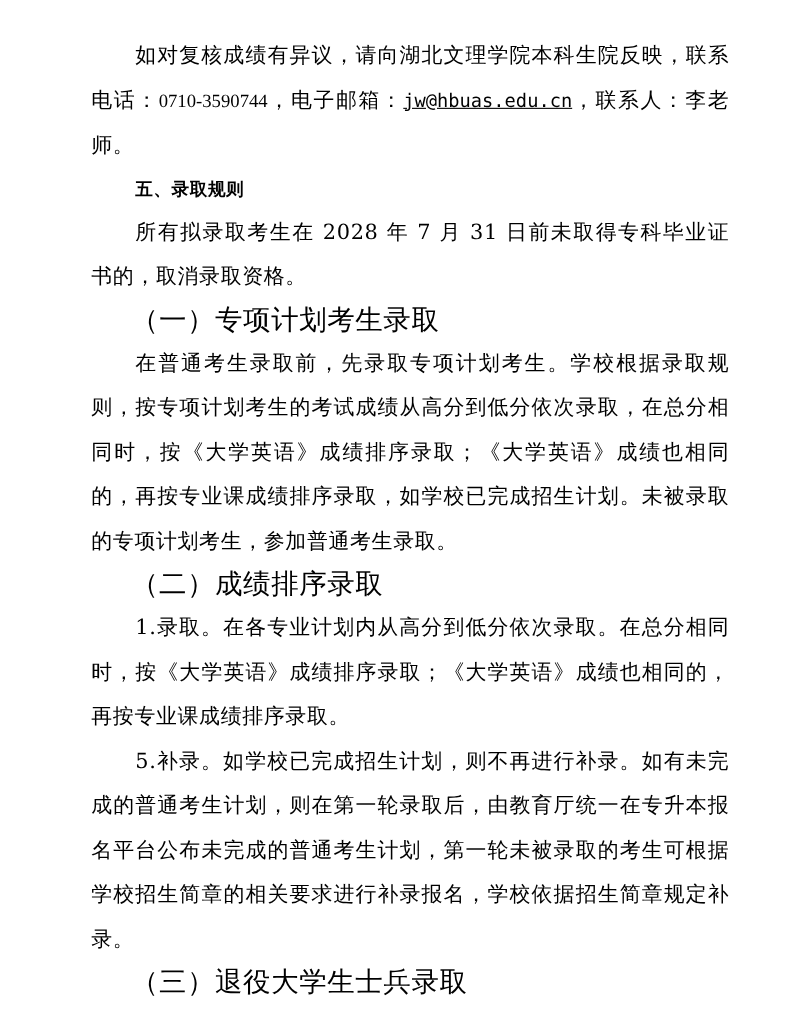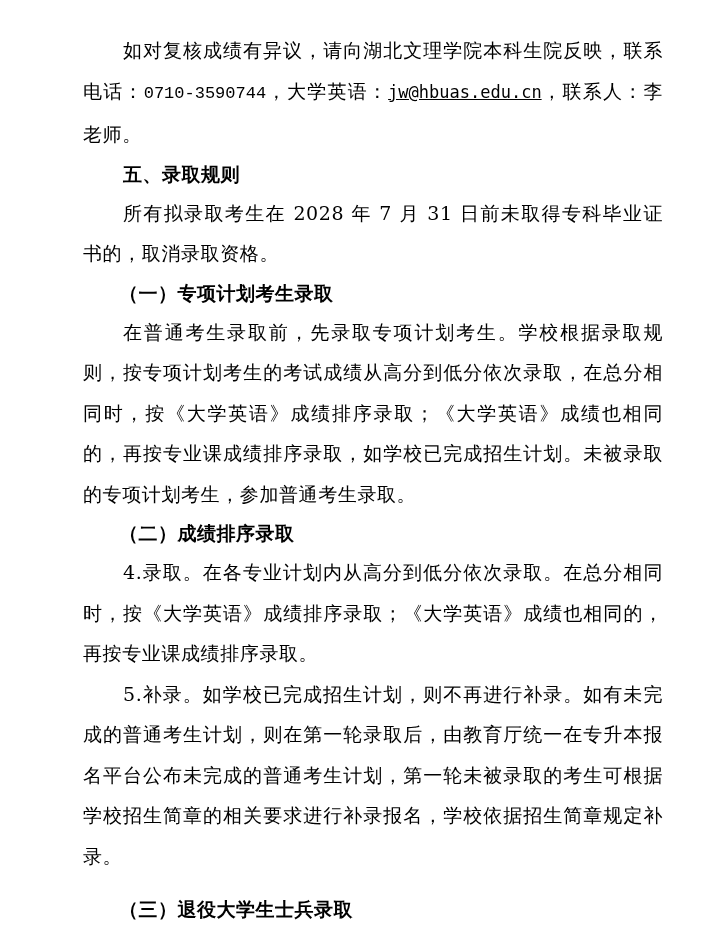--- a/index.html
+++ b/index.html
@@ -25,65 +25,65 @@
       font-size: 19px;
       line-height: 40.5px;
       text-indent: 40px;
       text-align: justify;
       letter-spacing: 0.6px;
       margin: 0;
     }
     .h1 {
       font-family: "DejaVu Sans", "Liberation Sans", sans-serif;
       font-weight: bold;
-      font-size: 19px;
+      font-size: 16px;
       line-height: 38px;
       text-indent: 40px;
       margin: 0;
       letter-spacing: 0.5px;
     }
     .h2 {
       font-family: "DejaVu Sans", "Liberation Sans", sans-serif;
-      font-weight: bold;
-      font-size: 19px;
+      font-weight: normal;
+      font-size: 25px;
       line-height: 38px;
       text-indent: 36px;
       margin: 0;
       letter-spacing: 0.5px;
     }
     .email {
       text-decoration: underline;
       color: #000000;
       font-family: "DejaVu Sans Mono", "Liberation Mono", monospace;
       font-size: 17px;
       letter-spacing: 0;
       margin-top: 24px;
     }
     .mono {
-      font-family: Liberation Mono, monospace;
+      font-family: Liberation Serif, serif;
       font-size: 17px;
       letter-spacing: 0;
     }
   </style>
 </head>
 <body>
 
 <div class="page">
 
-  <p class="para"><span>如对复核成绩有异议，请向湖北文理学院本科生院反映，联系电话：</span><span class="mono">0710-3590744</span><span>，大学英语：</span><span class="email">jw@hbuas.edu.cn</span><span>，联系人：李老师。</span></p>
+  <p class="para"><span>如对复核成绩有异议，请向湖北文理学院本科生院反映，联系电话：</span><span class="mono">0710-3590744</span><span>，电子邮箱：</span><span class="email">jw@hbuas.edu.cn</span><span>，联系人：李老师。</span></p>
 
   <p class="h1">五、录取规则</p>
 
   <p class="para">所有拟录取考生在 2028 年 7 月 31 日前未取得专科毕业证书的，取消录取资格。</p>
 
   <p class="h2">（一）专项计划考生录取</p>
 
   <p class="para">在普通考生录取前，先录取专项计划考生。学校根据录取规则，按专项计划考生的考试成绩从高分到低分依次录取，在总分相同时，按《大学英语》成绩排序录取；《大学英语》成绩也相同的，再按专业课成绩排序录取，如学校已完成招生计划。未被录取的专项计划考生，参加普通考生录取。</p>
 
   <p class="h2">（二）成绩排序录取</p>
 
-  <p class="para">4.录取。在各专业计划内从高分到低分依次录取。在总分相同时，按《大学英语》成绩排序录取；《大学英语》成绩也相同的，再按专业课成绩排序录取。</p>
+  <p class="para">1.录取。在各专业计划内从高分到低分依次录取。在总分相同时，按《大学英语》成绩排序录取；《大学英语》成绩也相同的，再按专业课成绩排序录取。</p>
 
   <p class="para">5.补录。如学校已完成招生计划，则不再进行补录。如有未完成的普通考生计划，则在第一轮录取后，由教育厅统一在专升本报名平台公布未完成的普通考生计划，第一轮未被录取的考生可根据学校招生简章的相关要求进行补录报名，学校依据招生简章规定补录。</p>
 
-  <p class="h2" style="margin-top:14px;">（三）退役大学生士兵录取</p>
+  <p class="h2" style="margin-top:0;">（三）退役大学生士兵录取</p>
 
 </div>
 
 </body></html>

